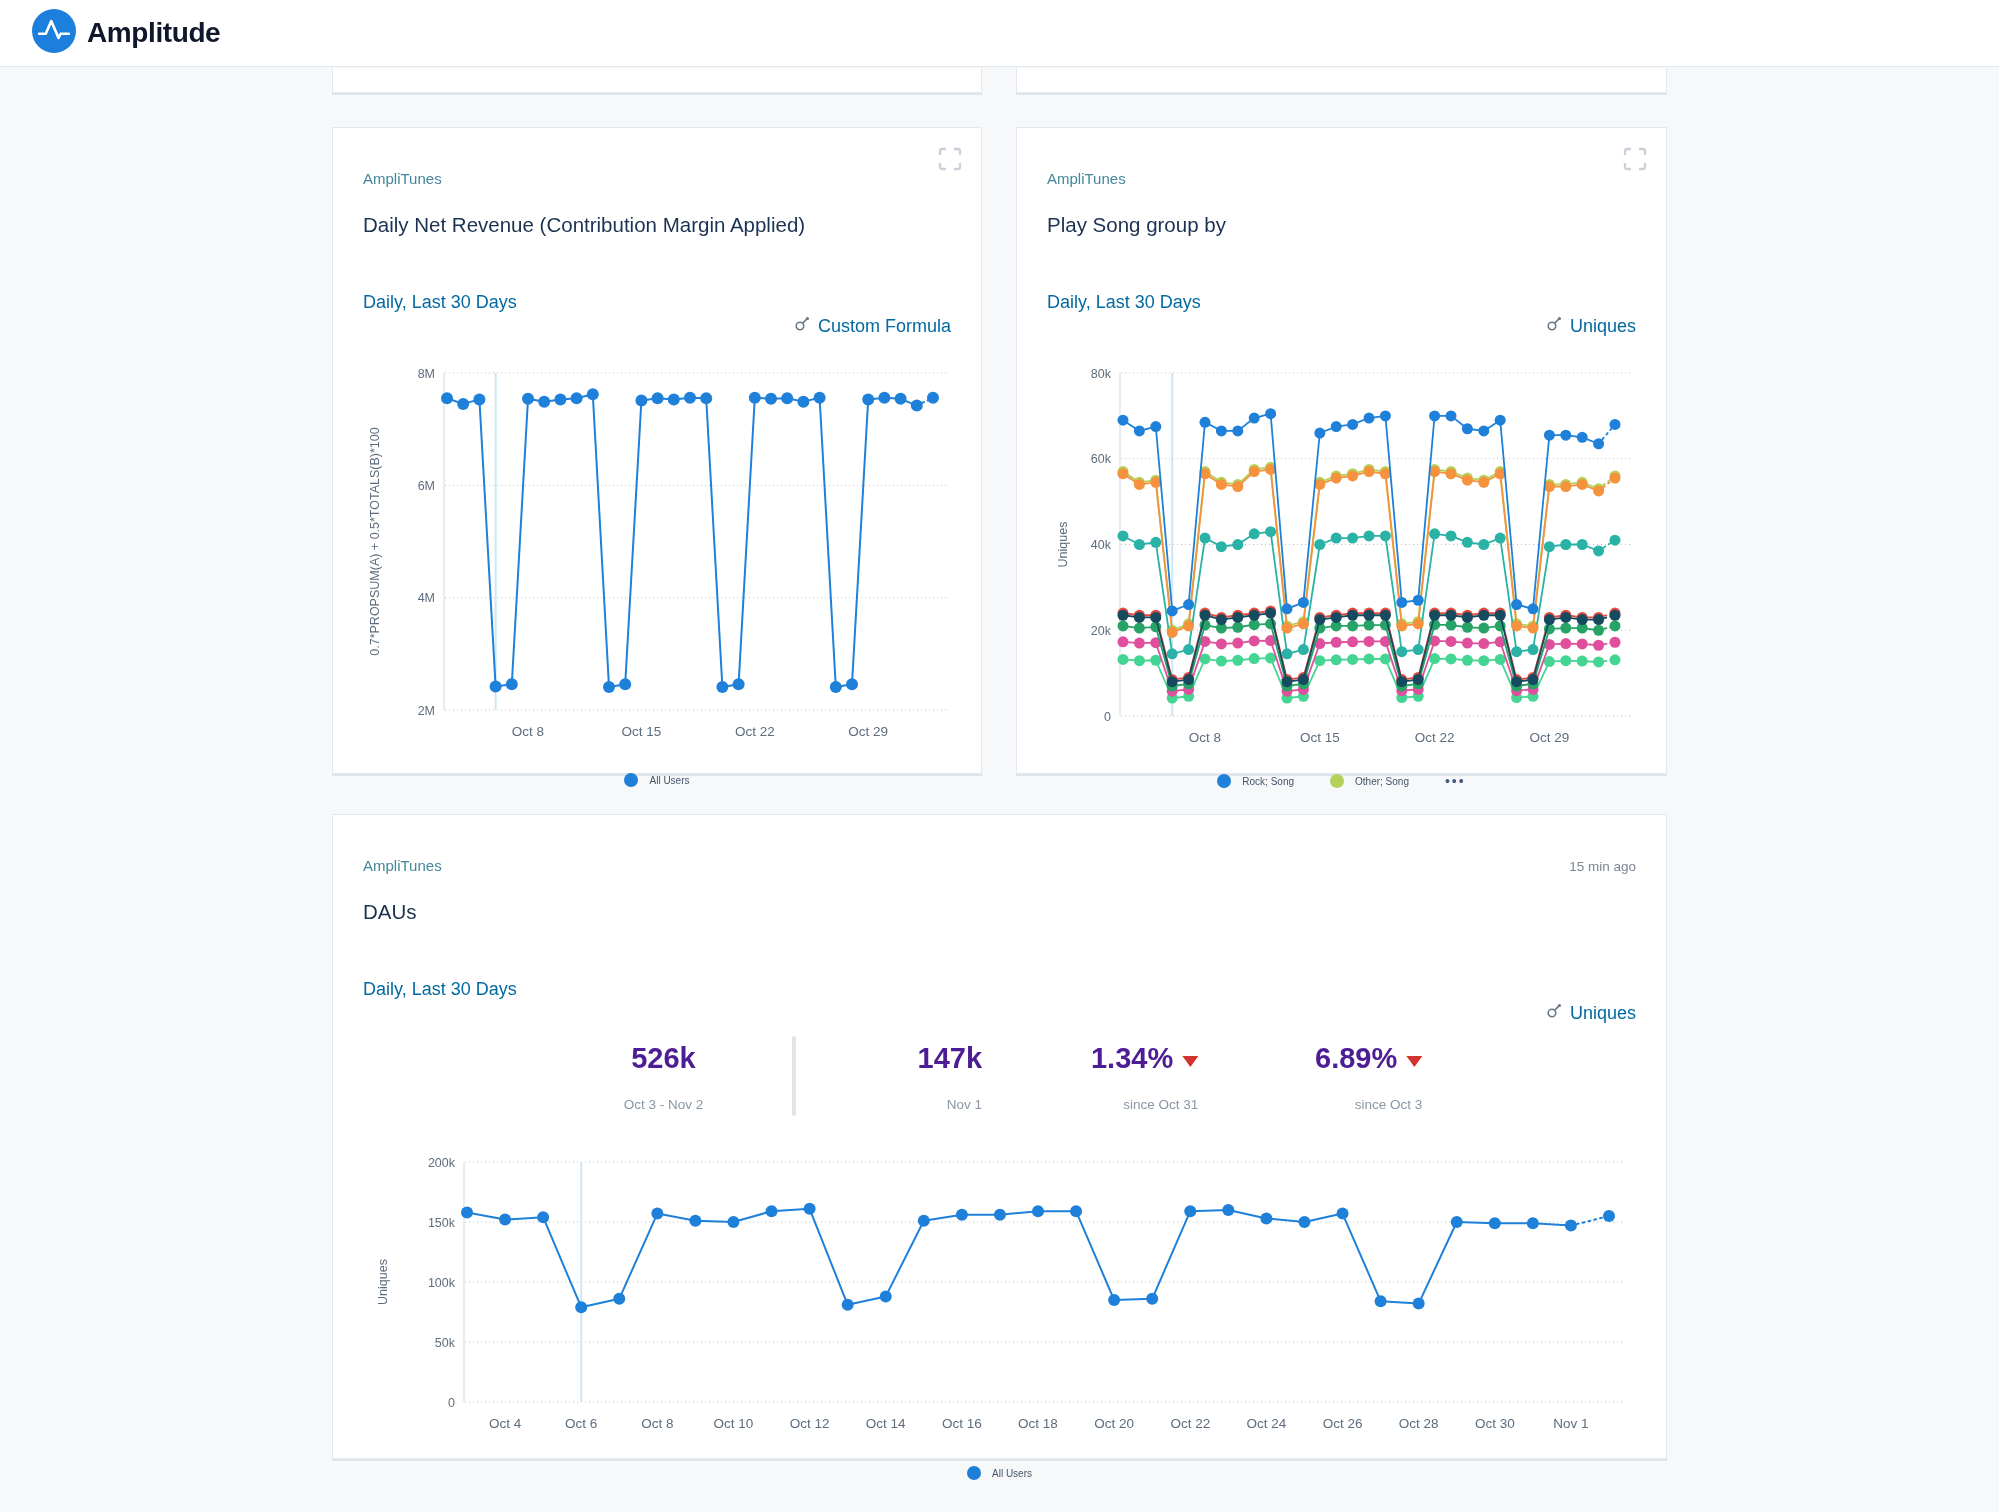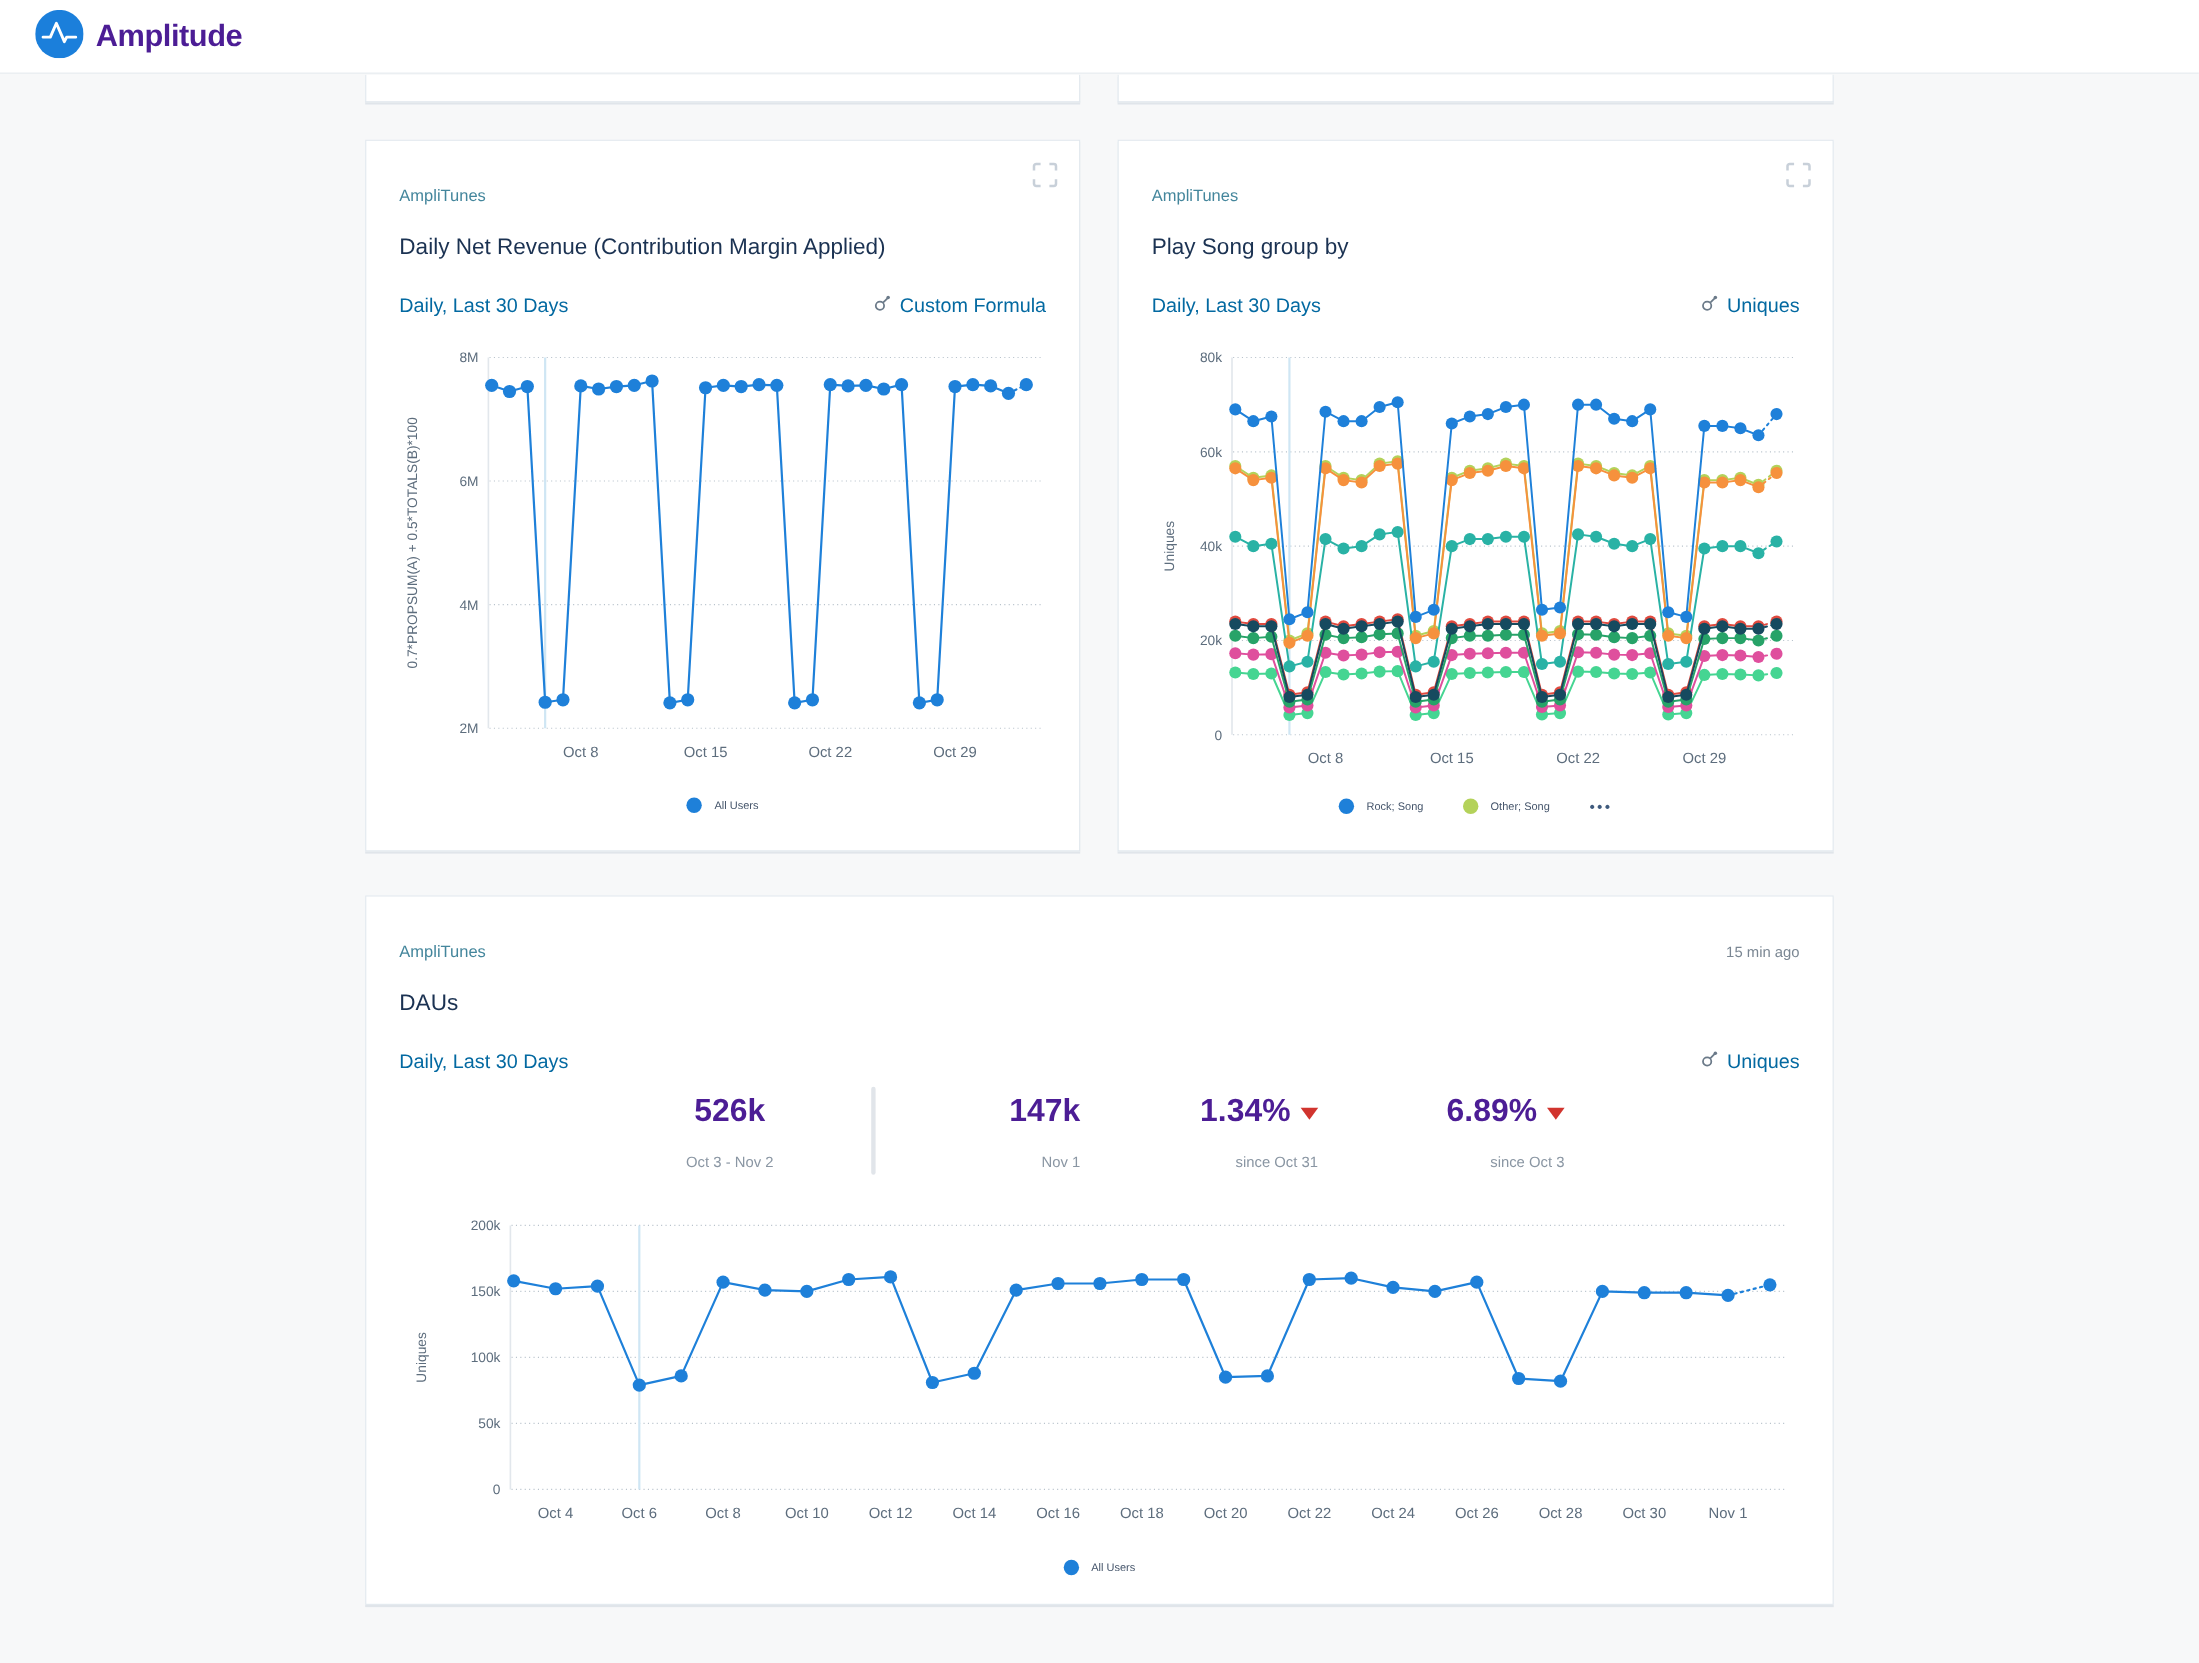--- a/index.html
+++ b/index.html
@@ -10,21 +10,21 @@
     font-family:"Liberation Sans", sans-serif;
     color:#1b3252;
     overflow:hidden;
   }
   
   .app-header {
     height:67px; background:#ffffff; border-bottom:1px solid #e3e8ed;
     display:flex; align-items:center; padding-left:32px;
   }
   .brand { display:flex; align-items:center; gap:11px; cursor:pointer; }
-  .brand-name { font-size:28px; font-weight:700; color:#4c1d95; letter-spacing:-0.4px; }
+  .brand-name { font-size:28px; font-weight:700; color:#0f172a; letter-spacing:-0.4px; }
   
   .content { width:1335px; margin-left:332px; }
   .card {
     background:#fff; border:1px solid #e2e8ee;
     box-shadow:0 2px 0 rgba(186,198,210,.38);
   }
   .stub-row { display:flex; gap:34px; margin-top:1px; }
   .stub { height:25px; width:650px; border-top:none; }
   .stub:last-child { width:651px; }
   .cards-row { display:flex; gap:34px; margin-top:34px; }
@@ -35,21 +35,21 @@
   .expand-btn {
     position:absolute; top:16px; right:16px; width:30px; height:30px;
     background:none; border:none; padding:2px; cursor:pointer;
   }
   .source { margin-top:42px; font-size:15px; color:#44869c; cursor:pointer; }
   .src-row { display:flex; justify-content:space-between; align-items:baseline; margin-top:42px; }
   .src-row .source { margin-top:0; }
   .updated { font-size:13.5px; color:#7b8793; }
   .card-title { margin:26px 0 0; font-size:20.5px; font-weight:500; color:#1b3252; cursor:pointer; }
   .meta-row { display:flex; justify-content:space-between; align-items:center; margin-top:30px; font-size:18px; color:#0369a1; }
-  .measured { display:flex; align-items:flex-end; gap:7px; cursor:pointer; }
+  .measured { display:flex; align-items:flex-end; gap:7px; cursor:pointer;margin-top:48px; }
   
   .chart { margin:24px -30px 0; height:390px; }
   .chart-wide { margin:16px -30px 0; height:300px; }
   svg text { fill:#5d6d7d; font-family:"Liberation Sans", sans-serif; }
   
   .legend { display:flex; justify-content:center; align-items:center; gap:36px; margin-top:22px; }
   .legend-item { display:flex; align-items:center; gap:11px; font-size:10px; color:#44546a; cursor:pointer; }
   .legend-dot { width:14px; height:14px; border-radius:50%; display:inline-block; background:#1e80d9; }
   .legend-more { font-size:14px; color:#3f5a7d; letter-spacing:2px; cursor:pointer; }
   

